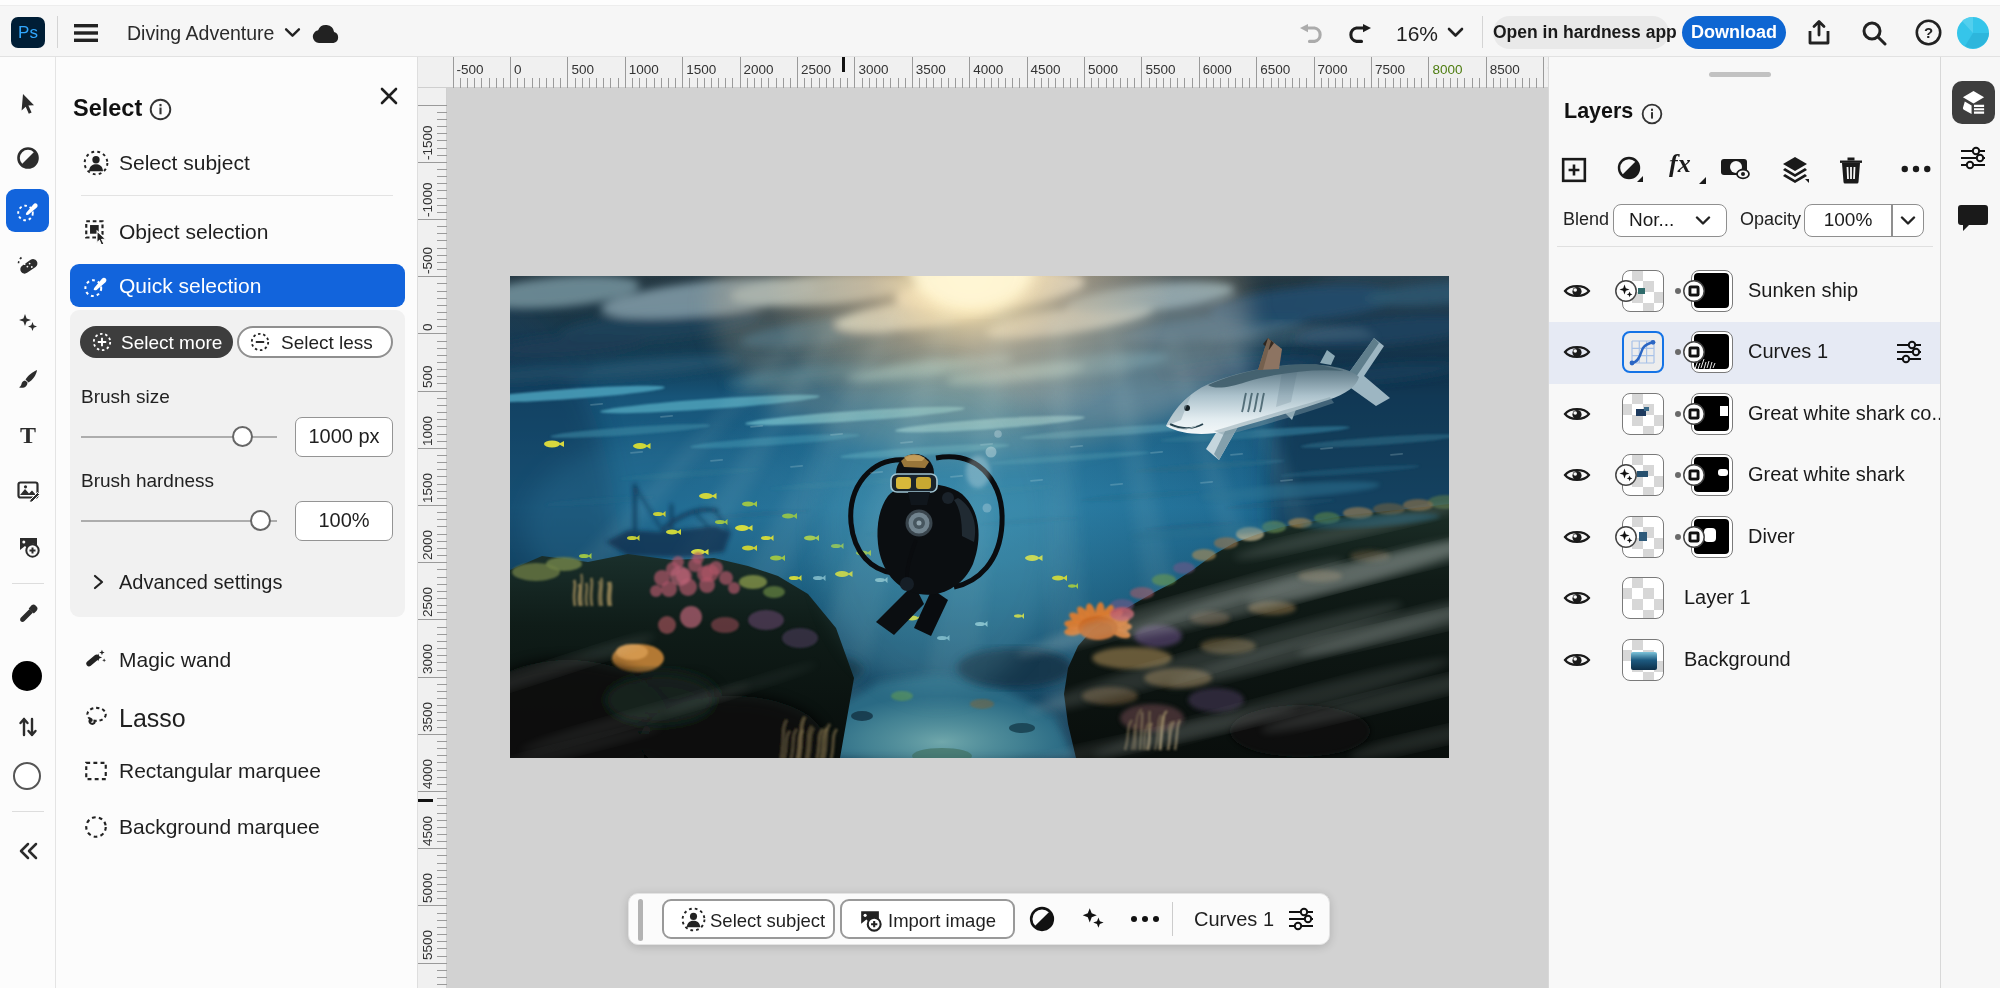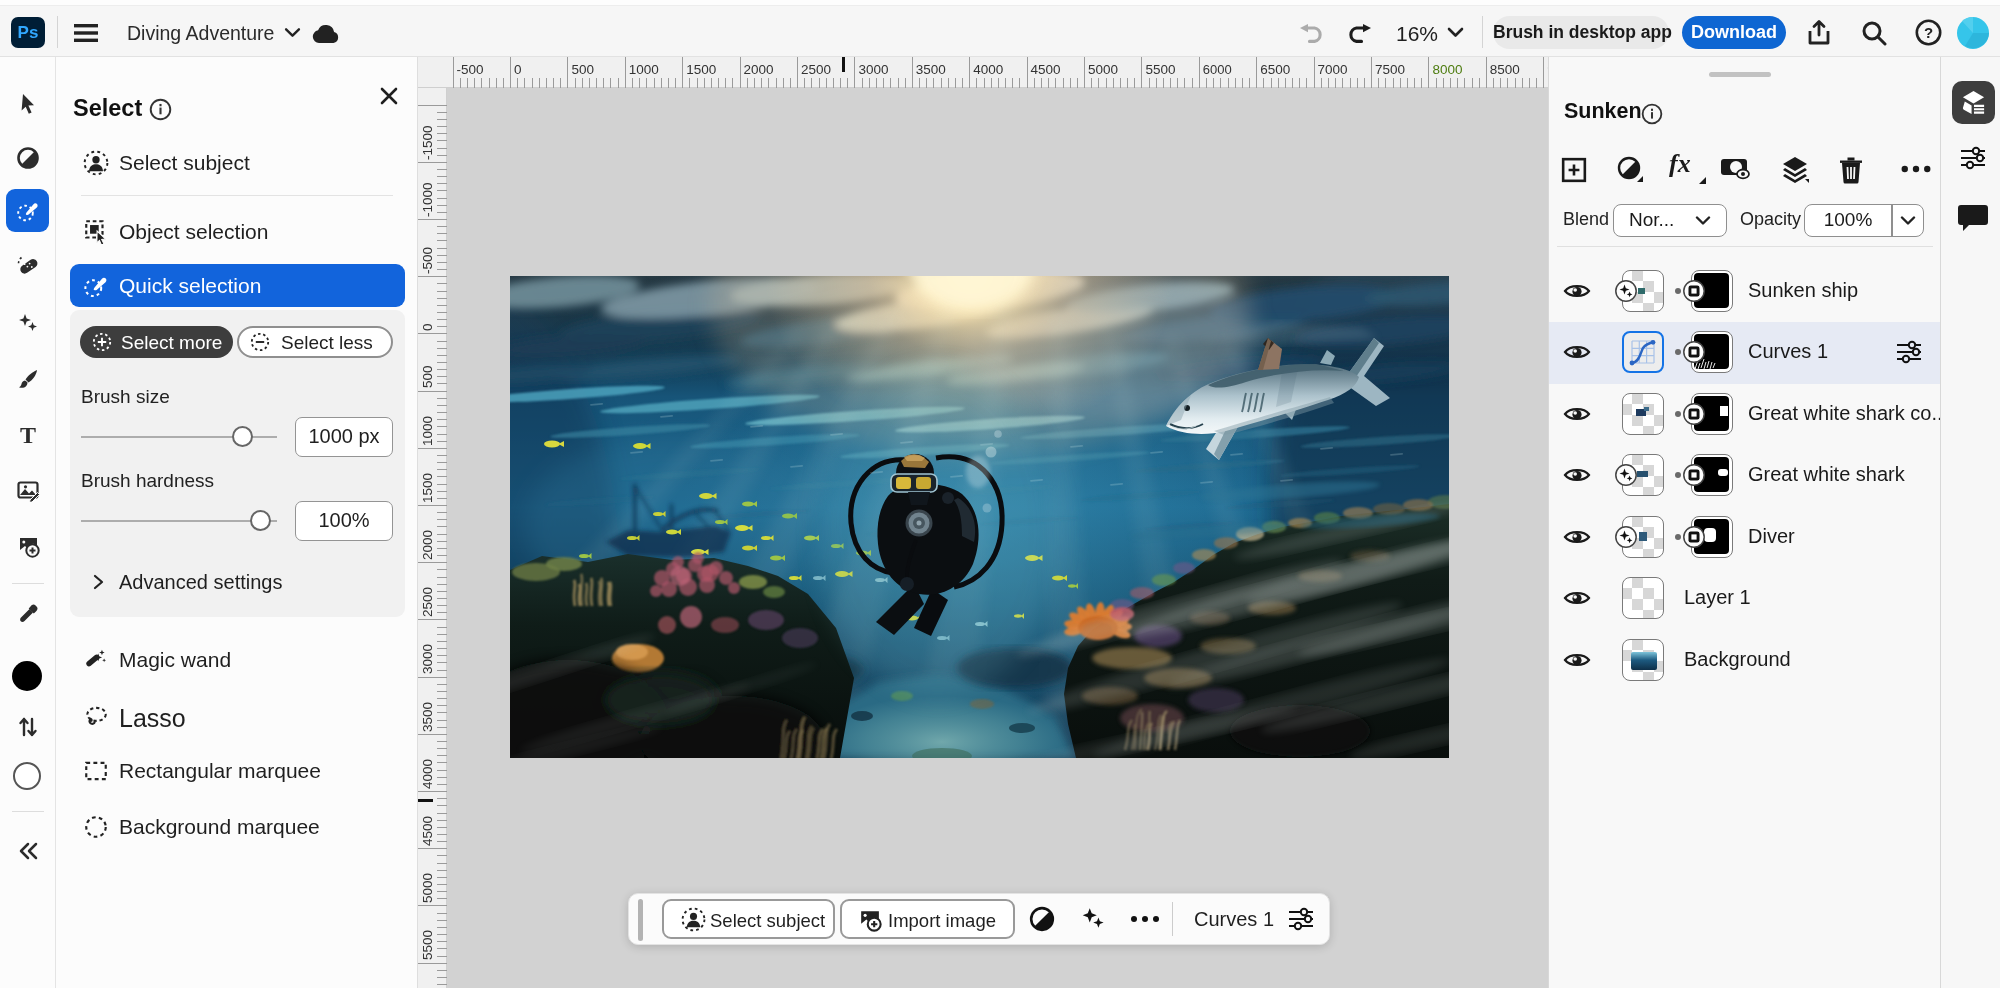--- a/index.html
+++ b/index.html
@@ -3,21 +3,21 @@
 <style>
 *{margin:0;padding:0;box-sizing:border-box}
 html,body{width:2000px;height:988px;overflow:hidden}
 body{font-family:"Liberation Sans",sans-serif;position:relative;background:#d2d2d2;color:#1f1f1f}
 .abs{position:absolute;white-space:nowrap}
 svg{display:block}
 </style></head><body>
 
 <div class="abs" style="left:0;top:0;width:2000px;height:57px;background:#f6f6f6;border-bottom:1px solid #e2e2e2;z-index:30">
     <div class="abs" style="left:0;top:0;width:2000px;height:6px;background:#fdfdfd;border-bottom:1px solid #ededed"></div>
-  <div class="abs" style="left:11px;top:17px;width:34px;height:31px;background:#001e36;border-radius:7px;color:#31a8ff;font-weight:bold;font-size:17px;text-align:center;line-height:31px">Ps</div>
+  <div class="abs" style="left:11px;top:17px;width:34px;height:31px;background:#001e36;border-radius:7px;color:#31a8ff;font-weight:normal;font-size:17px;text-align:center;line-height:31px">Ps</div>
   <div class="abs" style="left:57px;top:16px;width:1px;height:32px;background:#d4d4d4"></div>
 
   <svg class="abs" style="left:74px;top:24px" width="24" height="18" viewBox="0 0 24 18">
     <rect x="0" y="0" width="24" height="3.4" fill="#222"></rect>
       <rect x="0" y="7.3" width="24" height="3.4" fill="#222"></rect>
       <rect x="0" y="14.6" width="24" height="3.4" fill="#222"></rect>
   </svg>
   <div class="abs" style="left:127px;top:22px;font-size:19.5px;color:#2b2b2b">Diving Adventure</div>
   <svg class="abs" style="left:284px;top:27px" width="17" height="11" viewBox="0 0 18 12">
       <path d="M2 2.5 L9 9.5 L16 2.5" fill="none" stroke="#222" stroke-width="2.6" stroke-linecap="round" stroke-linejoin="round"></path>
@@ -34,21 +34,21 @@
 
   <svg class="abs" style="left:1347px;top:24px" width="24" height="19" viewBox="0 0 24 19">
     <path d="M18.5 4 H9.5 A6.8 6.8 0 0 0 9.5 17.4 H14.5" fill="none" stroke="#1c1c1c" stroke-width="3.1" stroke-linecap="round"></path>
     <polygon points="16,0 24,4 16,8.2" fill="#1c1c1c"></polygon>
   </svg>
   <div class="abs" style="left:1396px;top:22px;font-size:21px;color:#1f1f1f">16%</div>
   <svg class="abs" style="left:1447px;top:27px" width="17" height="11" viewBox="0 0 17 11">
       <path d="M2 2 L8.5 8.5 L15 2" fill="none" stroke="#222" stroke-width="2.6" stroke-linecap="round" stroke-linejoin="round"></path>
     </svg>
   <div class="abs" style="left:1482px;top:16px;width:1px;height:32px;background:#d4d4d4"></div>
-  <div class="abs" style="left:1493px;top:16px;width:176px;height:33px;background:#e9e9e9;border-radius:17px;font-size:17.5px;font-weight:bold;color:#1a1a1a;text-align:center;line-height:33px">Brush in desktop app</div>
+  <div class="abs" style="left:1493px;top:16px;width:176px;height:33px;background:#e9e9e9;border-radius:17px;font-size:17.5px;font-weight:bold;color:#1a1a1a;text-align:center;line-height:33px">Open in hardness app</div>
   <div class="abs" style="left:1682px;top:16px;width:104px;height:33px;background:#0e66d2;border-radius:17px;font-size:18px;font-weight:bold;color:#fff;text-align:center;line-height:33px">Download</div>
 
   <svg class="abs" style="left:1806px;top:19px" width="26" height="27" viewBox="0 0 26 27">
     <path d="M4 12 L4 24 L22 24 L22 12" fill="none" stroke="#222" stroke-width="2.8" stroke-linejoin="round"></path>
     <path d="M13 16 L13 3 M8 7.5 L13 2.5 L18 7.5" fill="none" stroke="#222" stroke-width="2.8" stroke-linecap="round" stroke-linejoin="round"></path>
   </svg>
 
   <svg class="abs" style="left:1861px;top:20px" width="26" height="26" viewBox="0 0 26 26">
     <circle cx="11" cy="11" r="8" fill="none" stroke="#222" stroke-width="3"></circle>
     <path d="M17 17 L24 24" stroke="#222" stroke-width="3" stroke-linecap="round"></path>
@@ -1058,21 +1058,21 @@
   <div class="abs" style="left:565px;top:14px;font-size:20px">Curves 1</div>
   <svg class="abs" style="left:658px;top:12px" width="28" height="26" viewBox="0 0 28 26">
       <path d="M2 6 L26 6 M2 13 L26 13 M2 20 L26 20" stroke="#111" stroke-width="2"></path>
       <circle cx="17" cy="6" r="3.2" fill="#fbfbfb" stroke="#111" stroke-width="2"></circle>
       <circle cx="21" cy="13" r="3.2" fill="#fbfbfb" stroke="#111" stroke-width="2"></circle>
       <circle cx="11" cy="20" r="3.2" fill="#fbfbfb" stroke="#111" stroke-width="2"></circle>
     </svg>
 </div>
 <div class="abs" style="left:1548px;top:57px;width:392px;height:931px;background:#f8f8f8;border-left:1px solid #d8d8d8;z-index:15;overflow:hidden">
 <div class="abs" style="left:160px;top:15px;width:62px;height:5px;background:#c2c2c2;border-radius:3px"></div>
-<div class="abs" style="left:15px;top:42px;font-size:21.5px;font-weight:bold;color:#111">Sunken</div>
+<div class="abs" style="left:15px;top:42px;font-size:21.5px;font-weight:bold;color:#111">Layers</div>
 <svg class="abs" style="left:92px;top:46px" width="22" height="22" viewBox="0 0 24 24">
       <circle cx="12" cy="12" r="10.2" fill="none" stroke="#333" stroke-width="2"></circle>
       <rect x="10.9" y="10" width="2.2" height="7" fill="#333"></rect>
       <rect x="10.9" y="6.2" width="2.2" height="2.4" fill="#333"></rect>
     </svg>
 <svg class="abs" style="left:12px;top:100px" width="26" height="26" viewBox="0 0 24 24">
       <rect x="2" y="2" width="20" height="20" fill="none" stroke="#1a1a1a" stroke-width="2.4"></rect>
       <path d="M12 7 L12 17 M7 12 L17 12" stroke="#1a1a1a" stroke-width="2.4"></path>
     </svg>
 <svg class="abs" style="left:68px;top:99px" width="28" height="28" viewBox="0 0 28 28">

